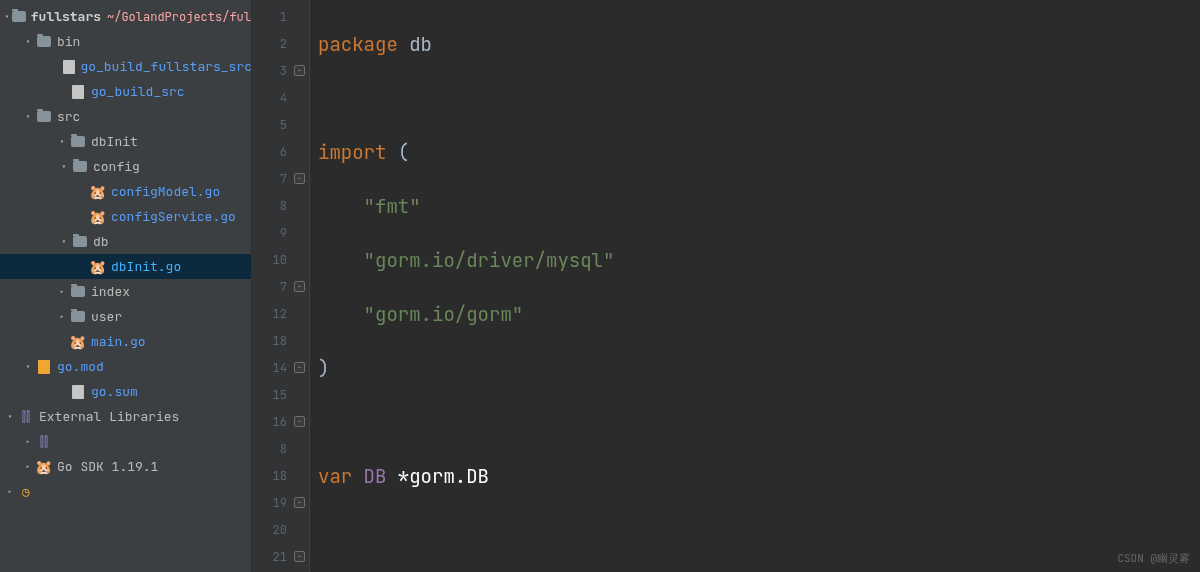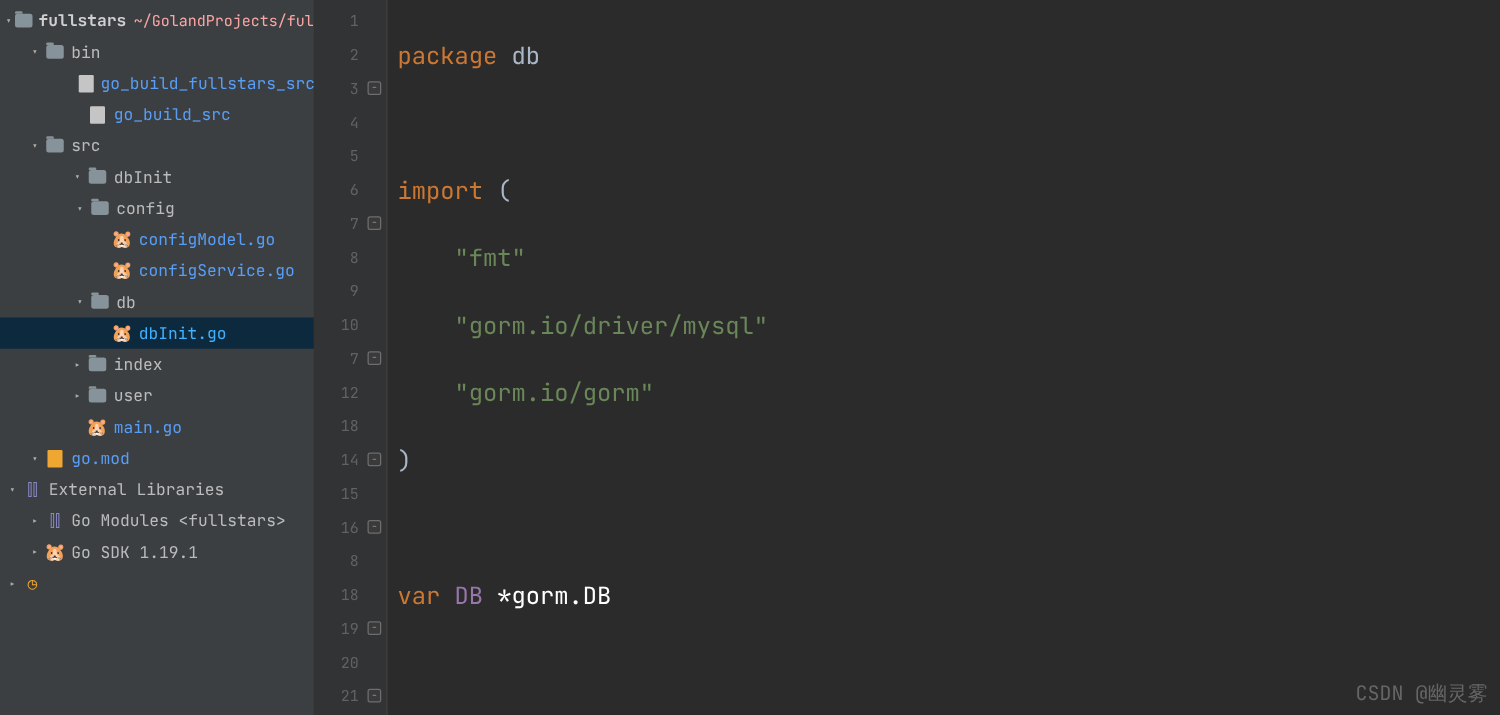--- a/index.html
+++ b/index.html
@@ -60,21 +60,21 @@
   display:flex;align-items:center;justify-content:center;
   border-radius:2px;background:#3a3a3a;
 }
 .codearea { flex:1; padding-top:4px; padding-left:8px; white-space:pre; line-height:27px; font-size:19px;}
 .c-kw{color:#cc7832;}
 .c-pkg{color:#a9b7c6;}
 .c-str{color:#6a8759;}
 .c-ident{color:#ffffff;}
 .c-var{color:#9876aa;}
 .c-par{color:#a9b7c6;}
-.watermark{position:absolute;right:10px;bottom:6px;color:#666;font-size:16px;}
+.watermark{position:absolute;right:10px;bottom:6px;color:#666;font-size:11px;}
 </style>
 </head>
 <body>
 
 <div class="sidebar">
   <div class="tree-row indent-0">
     <span class="arrow">▾</span>
     <span class="icon">
         <span class="folder root"></span>
       </span>
@@ -164,29 +164,35 @@
     <span class="icon go-icon">🐹</span>
     <span class="tree-label link">main.go</span>
   </div>
   <div class="tree-row indent-1">
     <span class="arrow">▾</span>
     <span class="icon">
         <span class="file-generic" style="background:#f0a732;width:12px;height:14px;"></span>
       </span>
     <span class="tree-label link">go.mod</span>
   </div>
+  <div class="tree-row indent-2">
+    <span class="arrow blank">▾</span>
+    <span class="icon">
+        <span class="file-generic"></span>
+      </span>
+    <span class="tree-label link">go.sum</span>
+  </div>
   <div class="tree-row indent-0">
     <span class="arrow">▾</span>
     <span class="icon lib-icon">⫿⫿</span>
     <span class="tree-label">External Libraries</span>
   </div>
   <div class="tree-row indent-1">
     <span class="arrow">▸</span>
     <span class="icon lib-icon">⫿⫿</span>
-    <span class="tree-label">Go Modules &lt;fullstars&gt;</span>
   </div>
   <div class="tree-row indent-1">
     <span class="arrow">▸</span>
     <span class="icon go-icon">🐹</span>
     <span class="tree-label">Go SDK 1.19.1</span>
   </div>
   <div class="tree-row indent-0">
     <span class="arrow">▸</span>
     <span class="icon" style="color:#f0a732">◷</span>
   </div>

